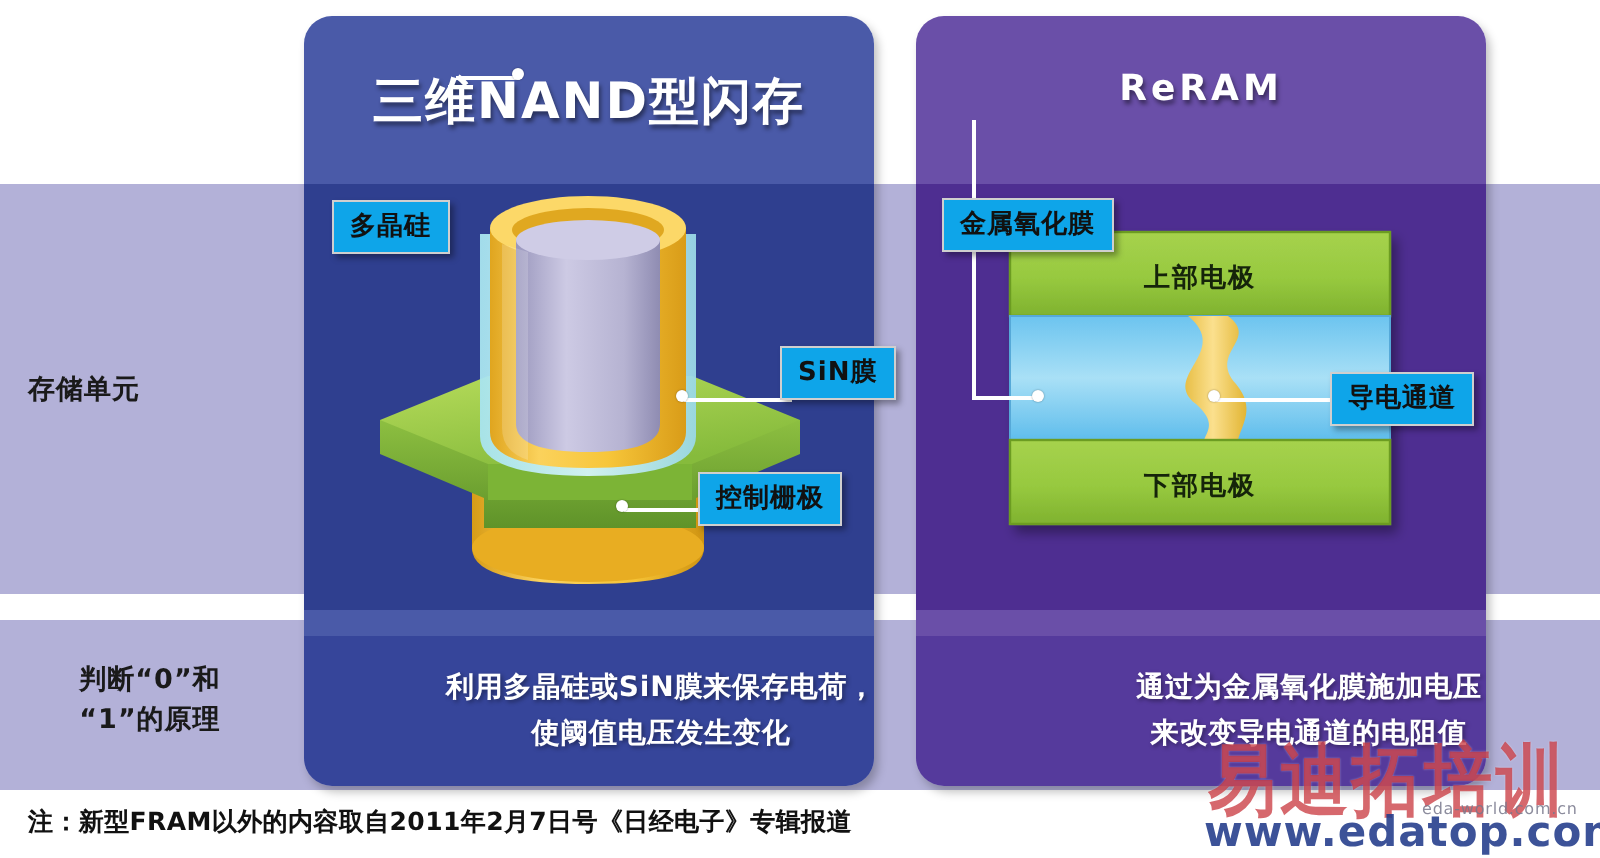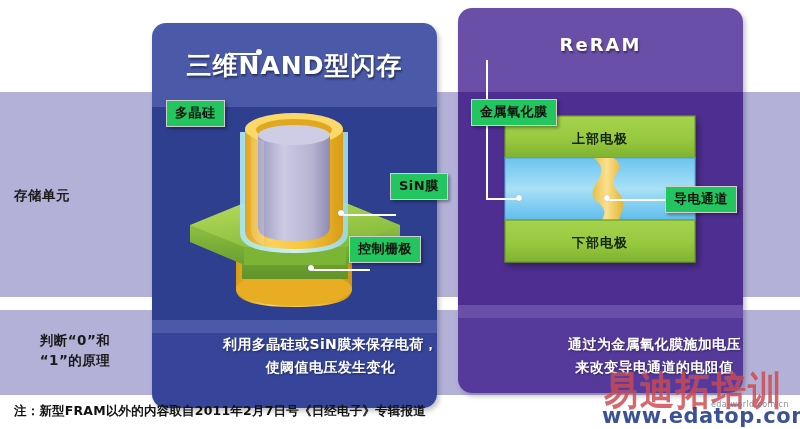--- a/index.html
+++ b/index.html
@@ -45,21 +45,21 @@
   
   .panel {
     position: absolute;
     top: 8px;
     width: 285px;
     height: 385px;
     border-radius: 14px;
     overflow: hidden;
     box-shadow: 2px 3px 5px rgba(0,0,0,.25);
   }
-  .panel-nand  { left: 152px; margin-top: 15px; }
+  .panel-nand  { left: 152px; }
   .panel-reram { left: 458px; }
 
   
   .p-head   { position:absolute; left:0; right:0; top:0;     height:84px; }
   .p-cell   { position:absolute; left:0; right:0; top:84px;  height:213px; }
   .p-gap    { position:absolute; left:0; right:0; top:297px; height:13px; }
   .p-logic  { position:absolute; left:0; right:0; top:310px; bottom:0; }
 
   .panel-nand  .p-head  { background:#4a5aa8; }
   .panel-nand  .p-cell  { background:#2f3f8f; }
@@ -98,21 +98,21 @@
     line-height: 1.65;
     letter-spacing: .4px;
     text-shadow: 1px 1px 2px rgba(0,0,0,.4);
     z-index: 6;
     padding-left: 36px;
   }
 
   
   .chip {
     position: absolute;
-    background: #22c55e;
+    background: #0ea5e9;
     color: #111111;
     font-size: 13px;
     font-weight: bold;
     letter-spacing: .5px;
     padding: 3px 8px 4px 8px;
     border: 1px solid #cfcfcf;
     box-shadow: 2px 2px 3px rgba(0,0,0,.35);
     white-space: nowrap;
     z-index: 8;
   }

